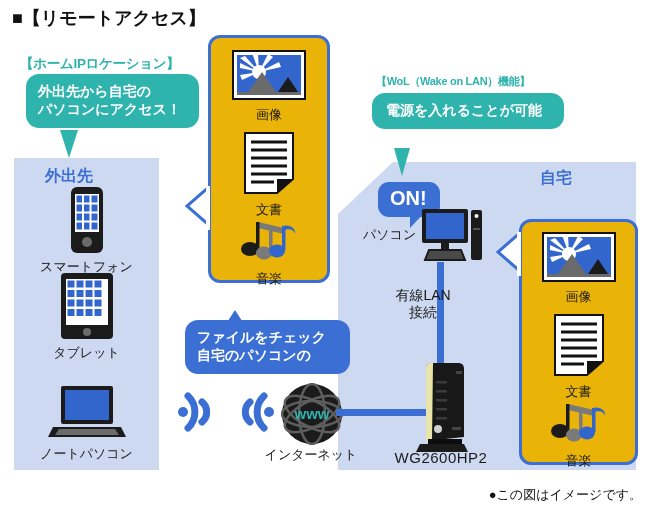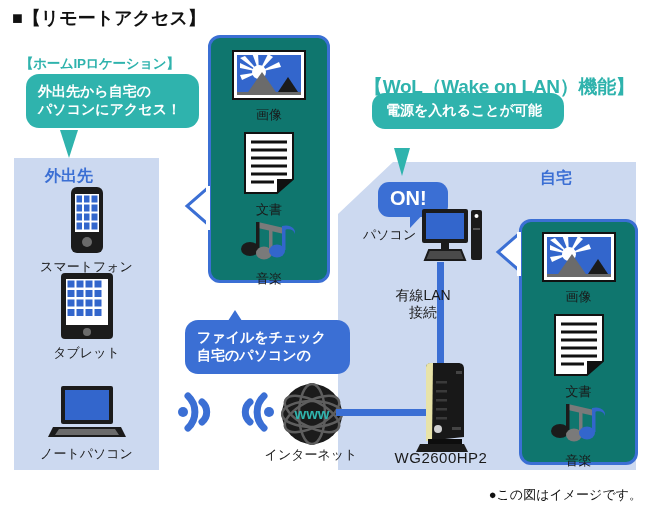--- a/index.html
+++ b/index.html
@@ -28,21 +28,21 @@
     clip-path:polygon(55px 0px, 298px 0px, 298px 308px, 0px 308px, 0px 52px);
   }
   .region-label{
     font-size:16px;font-weight:bold;color:#3b6fd4;white-space:nowrap;
   }
   #away-label{left:45px;top:166px;}
   #home-label{left:540px;top:168px;}
 
   
   .media-panel{
-    border:3px solid #3b6fd4;border-radius:12px;background:#0f766e;
+    border:3px solid #3b6fd4;border-radius:12px;background:#eab308;
   }
   #media-left{left:208px;top:35px;width:116px;height:242px;}
   #media-right{left:519px;top:219px;width:113px;height:240px;}
 
   
   .notch{
     position:absolute;width:26px;height:44px;
   }
   #notch-left{left:-27px;top:148px;}
   #notch-right{left:-27px;top:10px;}
@@ -76,21 +76,21 @@
   #callout-homeip{
     left:26px;top:74px;width:152px;padding:9px 9px 9px 12px;font-size:14px;
   }
   #tail-homeip{
     left:60px;top:130px;
     border-left:9px solid transparent;border-right:9px solid transparent;
     border-top:28px solid #2fb3ad;
   }
 
   #cap-wol{
-    left:364px;top:74px;font-size:19px;font-weight:bold;
+    left:376px;top:74px;font-size:11px;font-weight:bold;
     color:#2fb3ad;white-space:nowrap;letter-spacing:-0.3px;
   }
   #callout-wol{
     left:372px;top:93px;width:168px;padding:9px 10px 9px 14px;font-size:14px;
   }
   #tail-wol{
     left:394px;top:148px;
     border-left:8px solid transparent;border-right:8px solid transparent;
     border-top:28px solid #2fb3ad;
   }
@@ -98,21 +98,21 @@
   #callout-check{
     left:185px;top:320px;width:145px;padding:9px 8px 9px 12px;font-size:14px;
   }
   #tail-check{
     left:226px;top:310px;
     border-left:9px solid transparent;border-right:9px solid transparent;
     border-bottom:14px solid #3b6fd4;
   }
 
   #callout-on{
-    left:378px;top:182px;width:48px;padding:4px 10px 5px 12px;font-size:20px;
+    left:378px;top:182px;width:48px;padding:4px 2px 5px 12px;font-size:20px;
     border-radius:11px;
   }
   #tail-on{
     left:410px;top:211px;
     border-left:0 solid transparent;border-right:16px solid transparent;
     border-top:17px solid #3b6fd4;
   }
 
   
   .dev-label{

